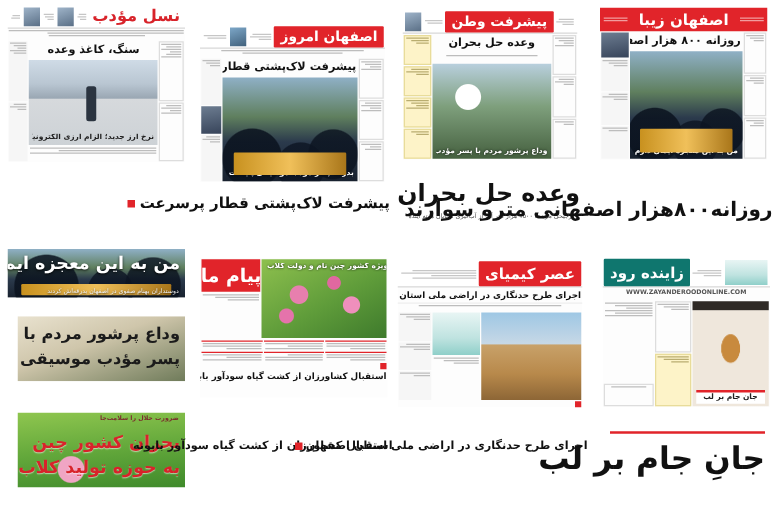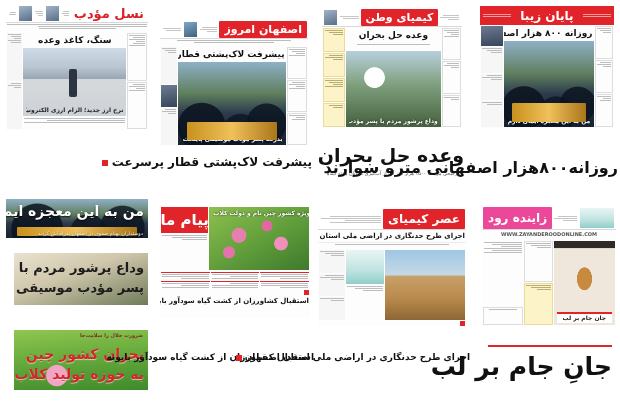--- a/index.html
+++ b/index.html
@@ -56,21 +56,21 @@
     font-size: 11px;
     line-height: 1;
     display: flex;
     align-items: center;
     justify-content: center;
     padding: 1px 5px;
     letter-spacing: -0.5px;
     white-space: nowrap;
     border-radius: 1px;
   }
-  .logo-box.dark { background: #ec4899; }
+  .logo-box.dark { background: #0f766e; }
   .logo-flat {
     color: #d8232a;
     font-weight: bold;
     font-size: 13px;
     line-height: 1;
     display: flex;
     align-items: center;
     padding: 0 3px;
     white-space: nowrap;
   }
@@ -491,21 +491,21 @@
 
   <div class="np" style="left:322px; top:8px; width:140px; height:120px;">
     <div class="np-page">
 
       <div class="masthead">
         <div class="mh-side">
           <div class="ln m"></div>
             <div class="ln"></div>
             <div class="ln s"></div>
         </div>
-        <div class="logo-box">کیمیای وطن</div>
+        <div class="logo-box">پیشرفت وطن</div>
         <div class="mh-side">
           <div class="ln"></div>
             <div class="ln m"></div>
         </div>
         <div class="mh-thumb p"></div>
       </div>
 
       <div class="np-body">
         <div class="col side">
           <div class="tblock boxed" style="flex:1">
@@ -562,21 +562,21 @@
   </div>
 
   <div class="np" style="left:480px; top:6px; width:134px; height:122px;">
     <div class="np-page">
 
       <div class="masthead banner">
         <div class="bside">
           <div class="ln"></div>
             <div class="ln"></div>
         </div>
-        <div class="bt">پایان زیبا</div>
+        <div class="bt">اصفهان زیبا</div>
         <div class="bside">
           <div class="ln"></div>
             <div class="ln"></div>
         </div>
       </div>
 
       <div class="np-body">
         <div class="col side">
           <div class="tblock boxed" style="flex:1">
             <div class="ln"></div>

